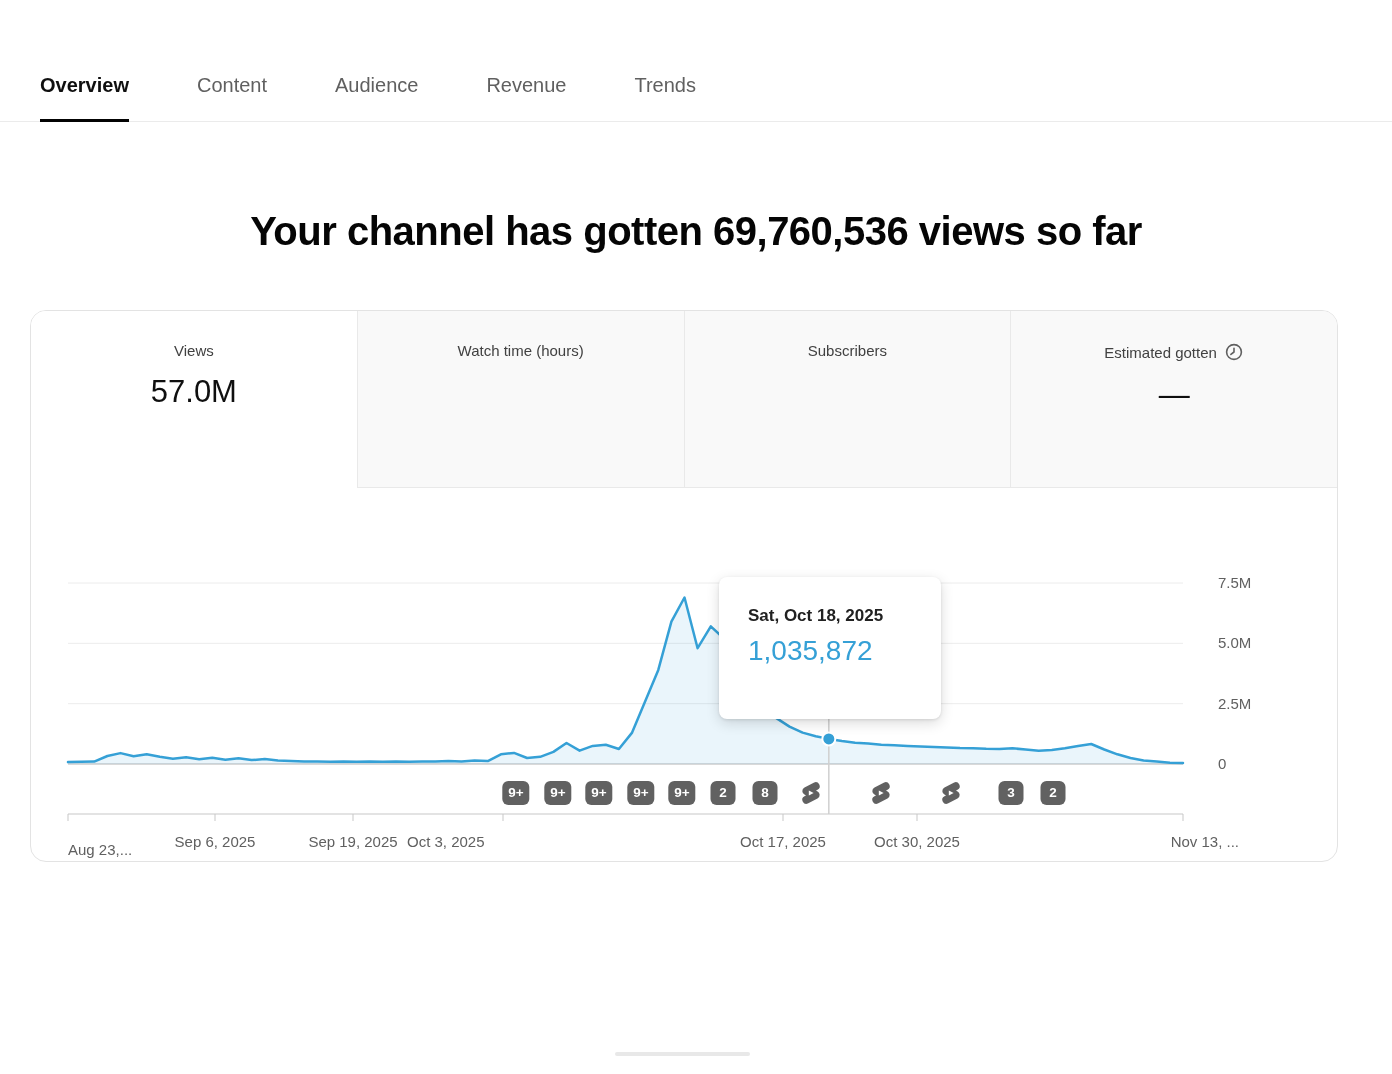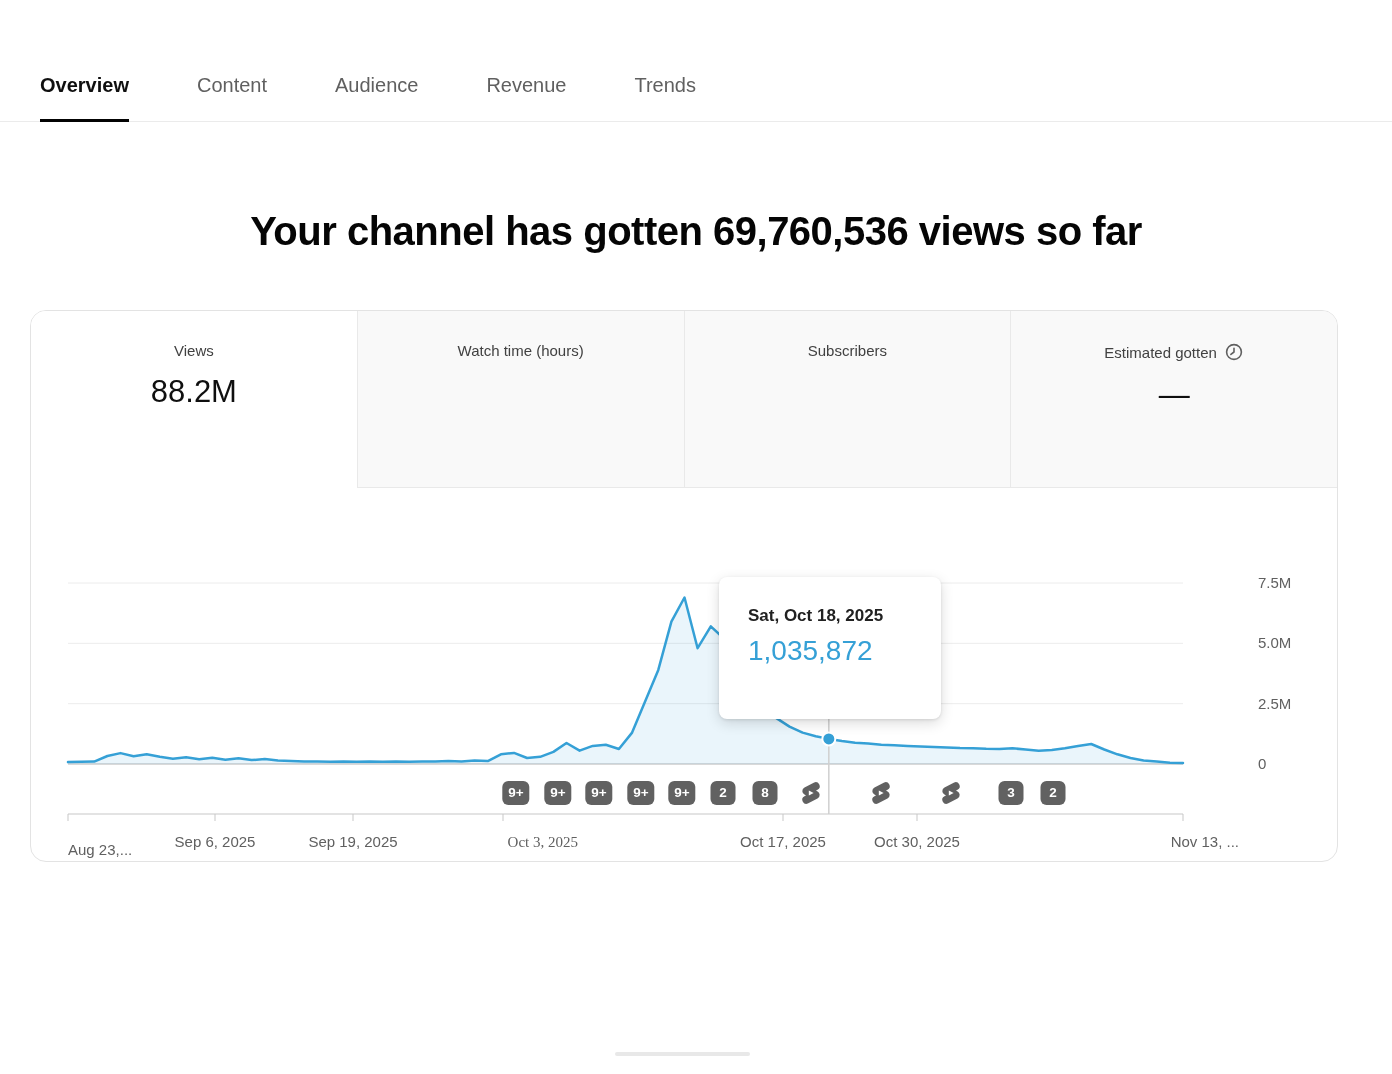--- a/index.html
+++ b/index.html
@@ -28,21 +28,21 @@
        border-left:1px solid #e9e9e9;border-bottom:1px solid #e9e9e9;cursor:pointer;}
   .metric:first-child{border-left:none;}
   .metric.selected{background:#fff;border-bottom:none;}
   .m-label{font-size:15px;color:#414141;display:flex;justify-content:center;align-items:center;gap:7px;}
   .m-value{margin-top:15px;font-size:31px;color:#0f0f0f;}
 
   
   .chart{position:absolute;left:0;top:0;width:1306px;height:698px;}
   .chart svg.plot{position:absolute;left:0;top:0;}
   .y-label{position:absolute;left:1187px;width:60px;height:20px;line-height:20px;
-       font-size:15px;color:#606060;margin-left:40px;}
+       font-size:15px;color:#606060;}
   .x-label{position:absolute;top:521px;width:150px;height:20px;line-height:20px;
        font-size:15px;color:#606060;white-space:nowrap;}
   .badge{position:absolute;top:470px;height:24px;line-height:24px;min-width:13px;padding:0 6px;
        background:#616161;color:#fff;font-size:13.5px;font-weight:700;text-align:center;
        border-radius:6px;transform:translateX(-50%);}
   .shorts{position:absolute;top:469px;width:26px;height:26px;transform:translateX(-50%);}
 
   
   .tooltip{position:absolute;left:688px;top:266px;width:222px;height:142px;box-sizing:border-box;
        background:#fff;border-radius:8px;padding:29px 8px 0 29px;
@@ -71,21 +71,21 @@
     <div class="tab">Trends</div>
   </nav>
 
   <h1 class="headline">Your channel has gotten 69,760,536 views so far</h1>
 
   <section class="card">
 
     <div class="metrics">
       <div class="metric selected">
         <div class="m-label">Views</div>
-        <div class="m-value">88.2M</div>
+        <div class="m-value">57.0M</div>
       </div>
       <div class="metric">
         <div class="m-label">Watch time (hours)</div>
       </div>
       <div class="metric">
         <div class="m-label">Subscribers</div>
       </div>
       <div class="metric">
         <div class="m-label">
           <span>Estimated gotten</span>
@@ -122,21 +122,21 @@
       <div id="y-labels">
           <div class="y-label" style="top: 262px;">7.5M</div>
           <div class="y-label" style="top: 322.333px;">5.0M</div>
           <div class="y-label" style="top: 382.667px;">2.5M</div>
           <div class="y-label" style="top: 443px;">0</div>
         </div>
       <div id="x-labels">
           <div class="x-label" style="left: 37px; text-align: left; margin-top: 8px;">Aug 23,...</div>
           <div class="x-label" style="left: 109px; text-align: center;">Sep 6, 2025</div>
           <div class="x-label" style="left: 247px; text-align: center;">Sep 19, 2025</div>
-          <div class="x-label" style="left: 397px; text-align: right; font-family: Liberation Serif, serif;">Oct 3, 2025</div>
+          <div class="x-label" style="left: 376px; text-align: left;">Oct 3, 2025</div>
           <div class="x-label" style="left: 677px; text-align: center;">Oct 17, 2025</div>
           <div class="x-label" style="left: 811px; text-align: center;">Oct 30, 2025</div>
           <div class="x-label" style="left: 1058px; text-align: right;">Nov 13, ...</div>
         </div>
       <div id="badge-row">
           <div class="badge" style="left: 485px;">9+</div>
           <div class="badge" style="left: 527px;">9+</div>
           <div class="badge" style="left: 568px;">9+</div>
           <div class="badge" style="left: 610px;">9+</div>
           <div class="badge" style="left: 651px;">9+</div>

